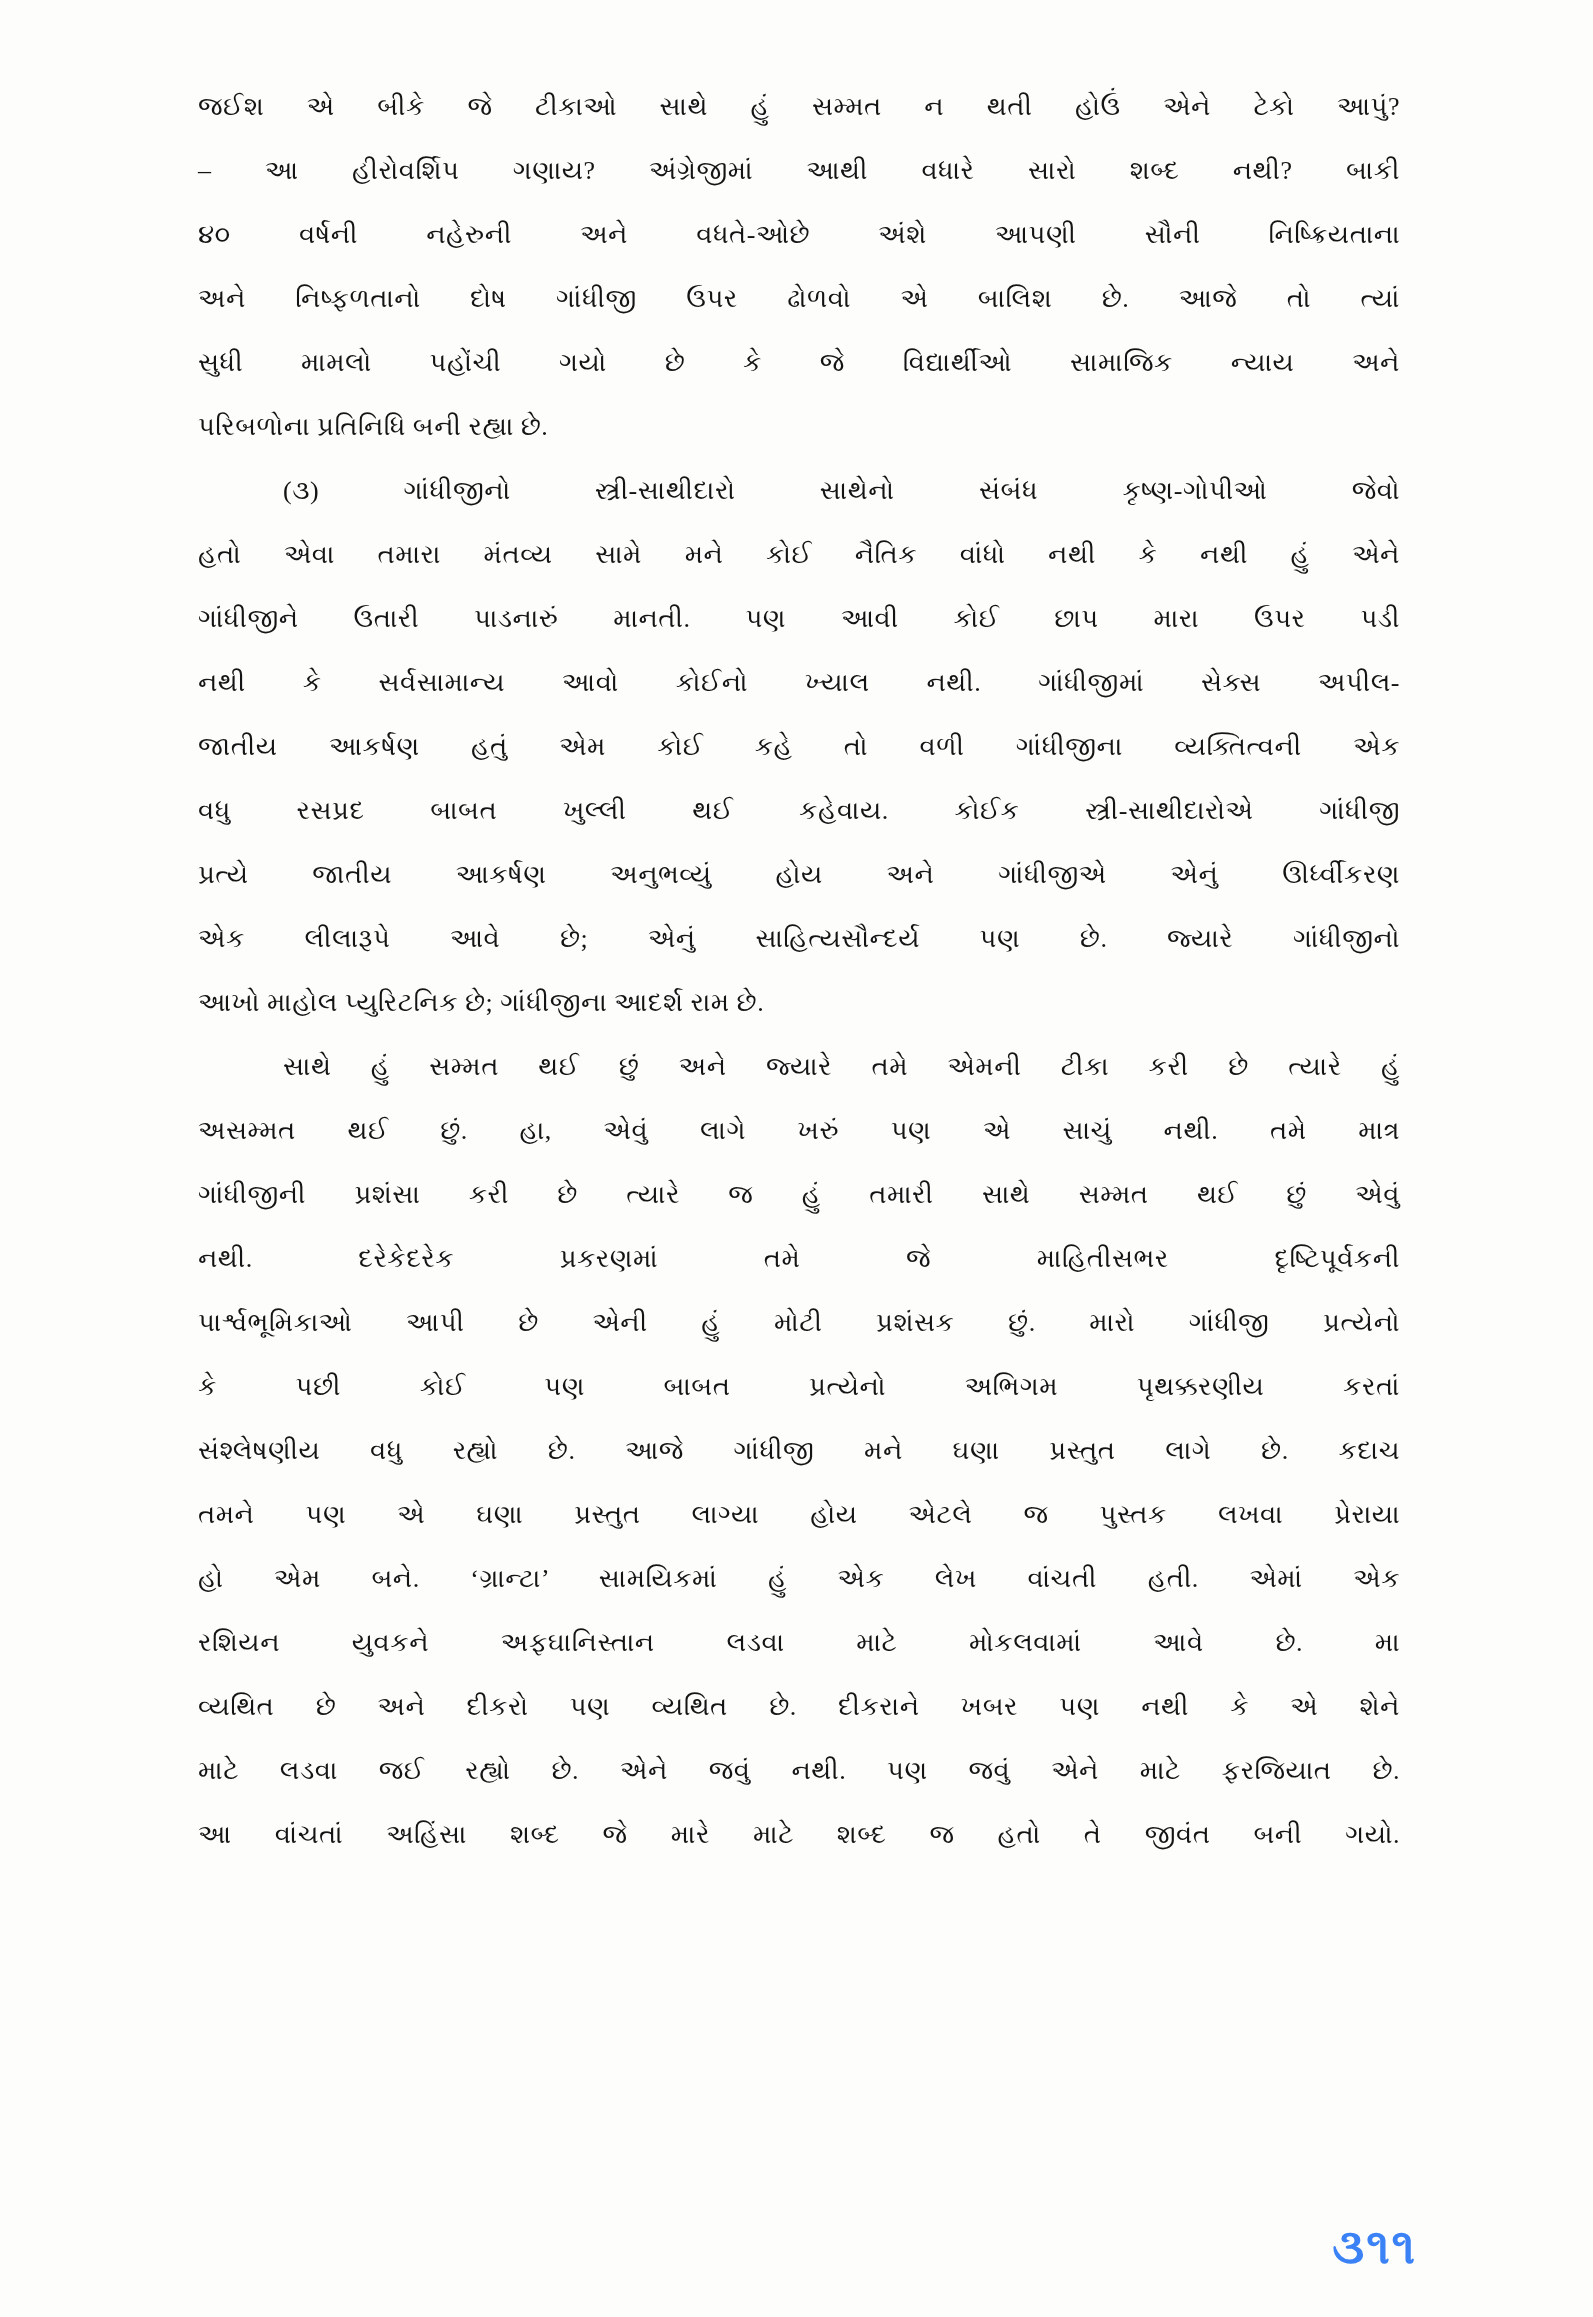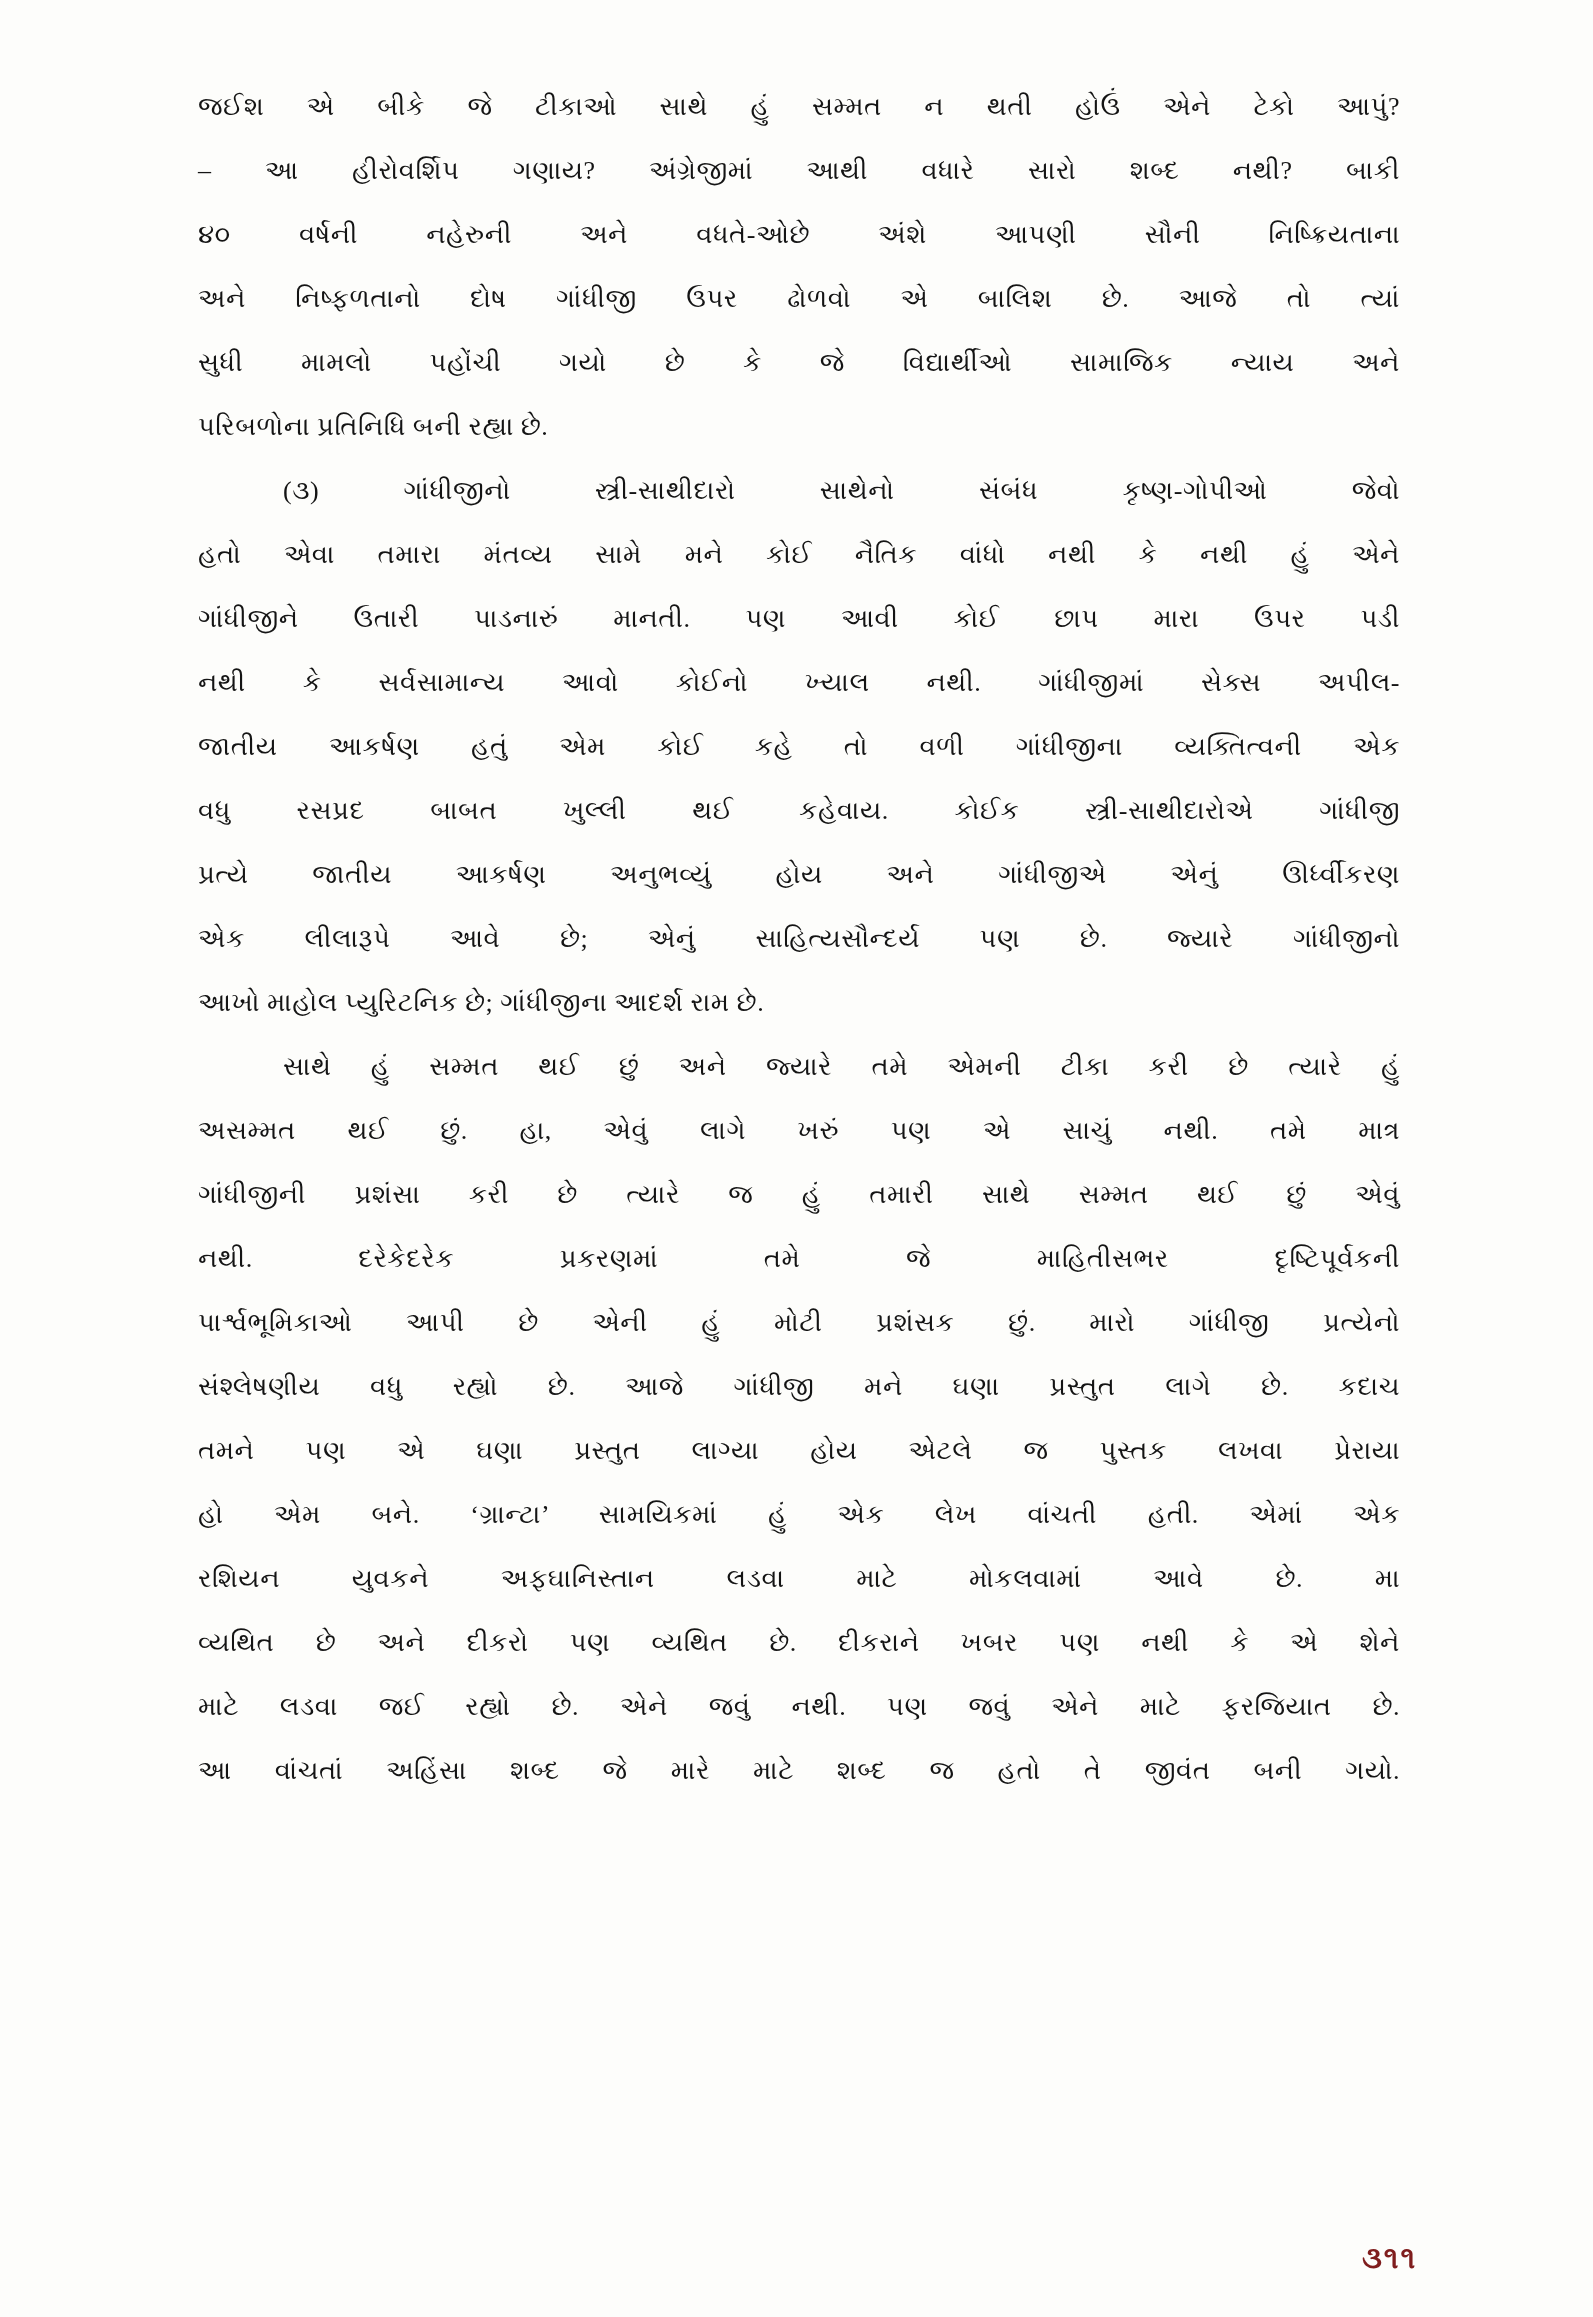--- a/index.html
+++ b/index.html
@@ -40,24 +40,24 @@
     text-align-last: left;
   }
   
   .para.indent .line:first-child {
     text-indent: 85px;
   }
   .page-number {
     position: absolute;
     right: 176px;
     bottom: 41px;
-    font-size: 30px;
+    font-size: 48px;
     font-weight: bold;
     letter-spacing: 1.9px;
-    color: #7f1d1d;
+    color: #3b82f6;
   }
 </style>
 </head>
 <body>
 
 <div class="page">
   <div class="text-block">
     <div class="para ended">
         <div class="line">જઈશ એ બીકે જે ટીકાઓ સાથે હું સમ્મત ન થતી હોઉં એને ટેકો આપું?</div>
         <div class="line">– આ હીરોવર્શિપ ગણાય? અંગ્રેજીમાં આથી વધારે સારો શબ્દ નથી? બાકી</div>
@@ -76,20 +76,21 @@
         <div class="line">પ્રત્યે જાતીય આકર્ષણ અનુભવ્યું હોય અને ગાંધીજીએ એનું ઊર્ધ્વીકરણ</div>
         <div class="line">એક લીલારૂપે આવે છે; એનું સાહિત્યસૌન્દર્ય પણ છે. જ્યારે ગાંધીજીનો</div>
         <div class="line">આખો માહોલ પ્યુરિટનિક છે; ગાંધીજીના આદર્શ રામ છે.</div>
       </div>
     <div class="para indent">
         <div class="line">સાથે હું સમ્મત થઈ છું અને જ્યારે તમે એમની ટીકા કરી છે ત્યારે હું</div>
         <div class="line">અસમ્મત થઈ છું. હા, એવું લાગે ખરું પણ એ સાચું નથી. તમે માત્ર</div>
         <div class="line">ગાંધીજીની પ્રશંસા કરી છે ત્યારે જ હું તમારી સાથે સમ્મત થઈ છું એવું</div>
         <div class="line">નથી. દરેકેદરેક પ્રકરણમાં તમે જે માહિતીસભર દૃષ્ટિપૂર્વકની</div>
         <div class="line">પાર્શ્વભૂમિકાઓ આપી છે એની હું મોટી પ્રશંસક છું. મારો ગાંધીજી પ્રત્યેનો</div>
+        <div class="line">કે પછી કોઈ પણ બાબત પ્રત્યેનો અભિગમ પૃથક્કરણીય કરતાં</div>
         <div class="line">સંશ્લેષણીય વધુ રહ્યો છે. આજે ગાંધીજી મને ઘણા પ્રસ્તુત લાગે છે. કદાચ</div>
         <div class="line">તમને પણ એ ઘણા પ્રસ્તુત લાગ્યા હોય એટલે જ પુસ્તક લખવા પ્રેરાયા</div>
         <div class="line">હો એમ બને. ‘ગ્રાન્ટા’ સામયિકમાં હું એક લેખ વાંચતી હતી. એમાં એક</div>
         <div class="line">રશિયન યુવકને અફઘાનિસ્તાન લડવા માટે મોકલવામાં આવે છે. મા</div>
         <div class="line">વ્યથિત છે અને દીકરો પણ વ્યથિત છે. દીકરાને ખબર પણ નથી કે એ શેને</div>
         <div class="line">માટે લડવા જઈ રહ્યો છે. એને જવું નથી. પણ જવું એને માટે ફરજિયાત છે.</div>
         <div class="line">આ વાંચતાં અહિંસા શબ્દ જે મારે માટે શબ્દ જ હતો તે જીવંત બની ગયો.</div>
       </div>
   </div>
 

